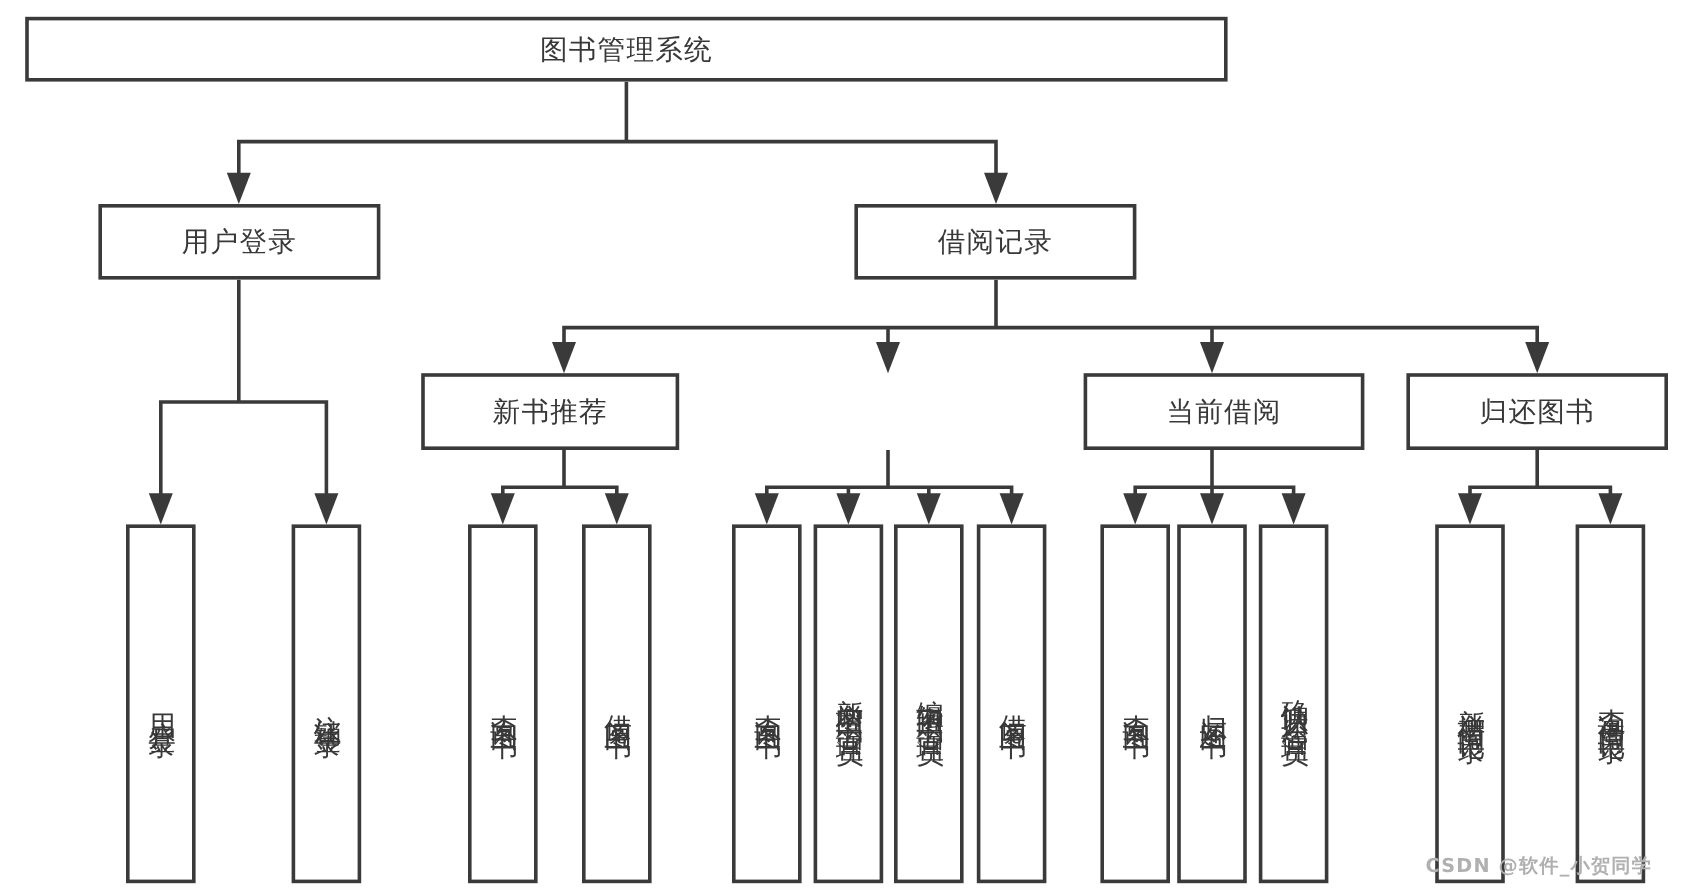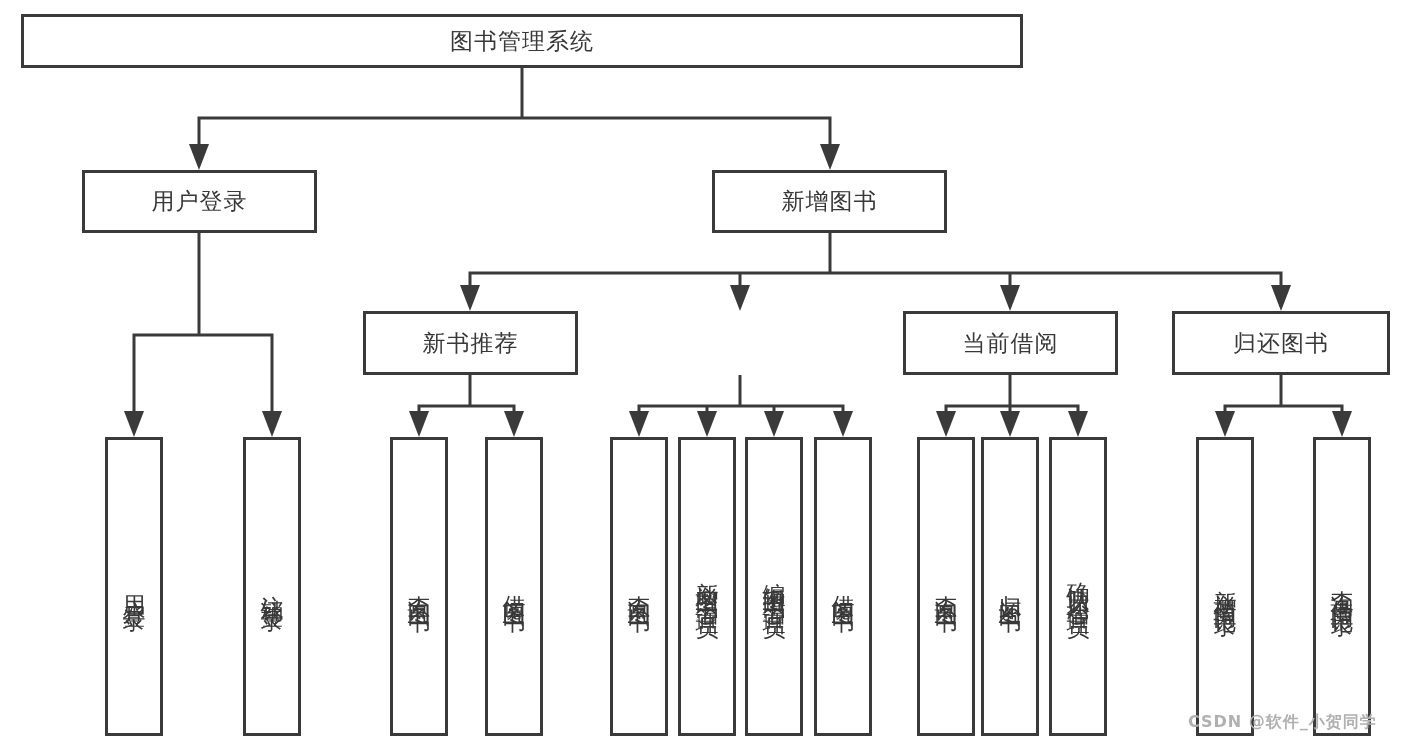--- a/index.html
+++ b/index.html
@@ -96,24 +96,24 @@
 
     <path d="M1281,375 L1281,406"></path>
     <path d="M1225,413 L1225,406 L1342,406 L1342,413"></path>
     <polygon points="1215,411 1235,411 1225,437"></polygon>
     <polygon points="1332,411 1352,411 1342,437"></polygon>
   </svg>
 
   <div class="node h" style="left:21px;top:14px;width:1002px;height:54px">图书管理系统</div>
 
   <div class="node h" style="left:82px;top:170px;width:235px;height:63px">用户登录</div>
-  <div class="node h" style="left:712px;top:170px;width:235px;height:63px">新增图书</div>
+  <div class="node h" style="left:712px;top:170px;width:235px;height:63px">借阅记录</div>
 
-  <div class="node h" style="left:363px;top:311px;width:215px;height:64px">新书推荐</div>
-  <div class="node h" style="left:903px;top:311px;width:215px;height:64px">当前借阅</div>
+  <div class="node h" style="left:351px;top:311px;width:215px;height:64px">新书推荐</div>
+  <div class="node h" style="left:903px;top:311px;width:234px;height:64px">当前借阅</div>
   <div class="node h" style="left:1172px;top:311px;width:218px;height:64px">归还图书</div>
 
   <div class="node v" style="left:105px;top:437px;width:58px;height:299px">
     <span class="vtext">用户登录</span>
   </div>
   <div class="node v" style="left:243px;top:437px;width:58px;height:299px">
     <span class="vtext">注销登录</span>
   </div>
 
   <div class="node v" style="left:390px;top:437px;width:58px;height:299px">

